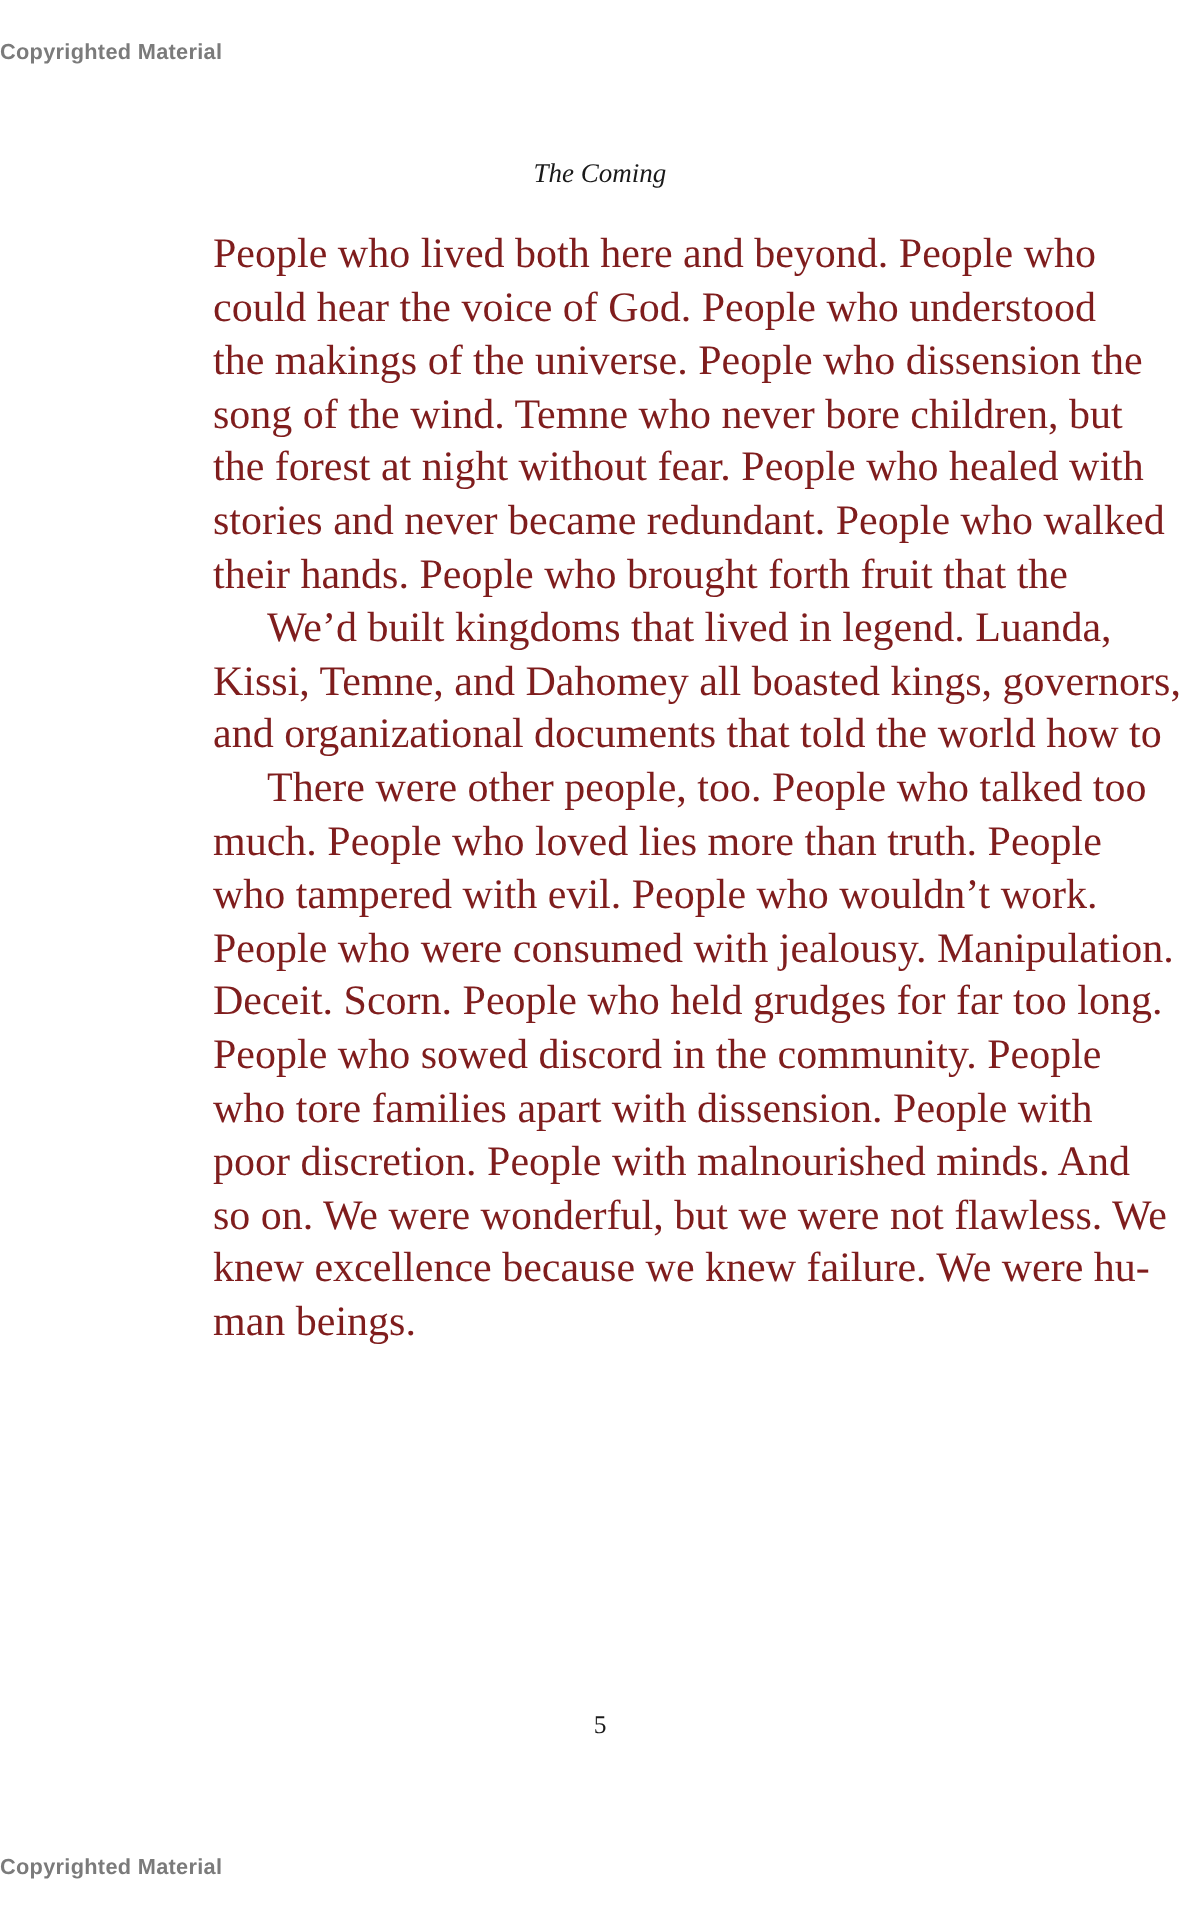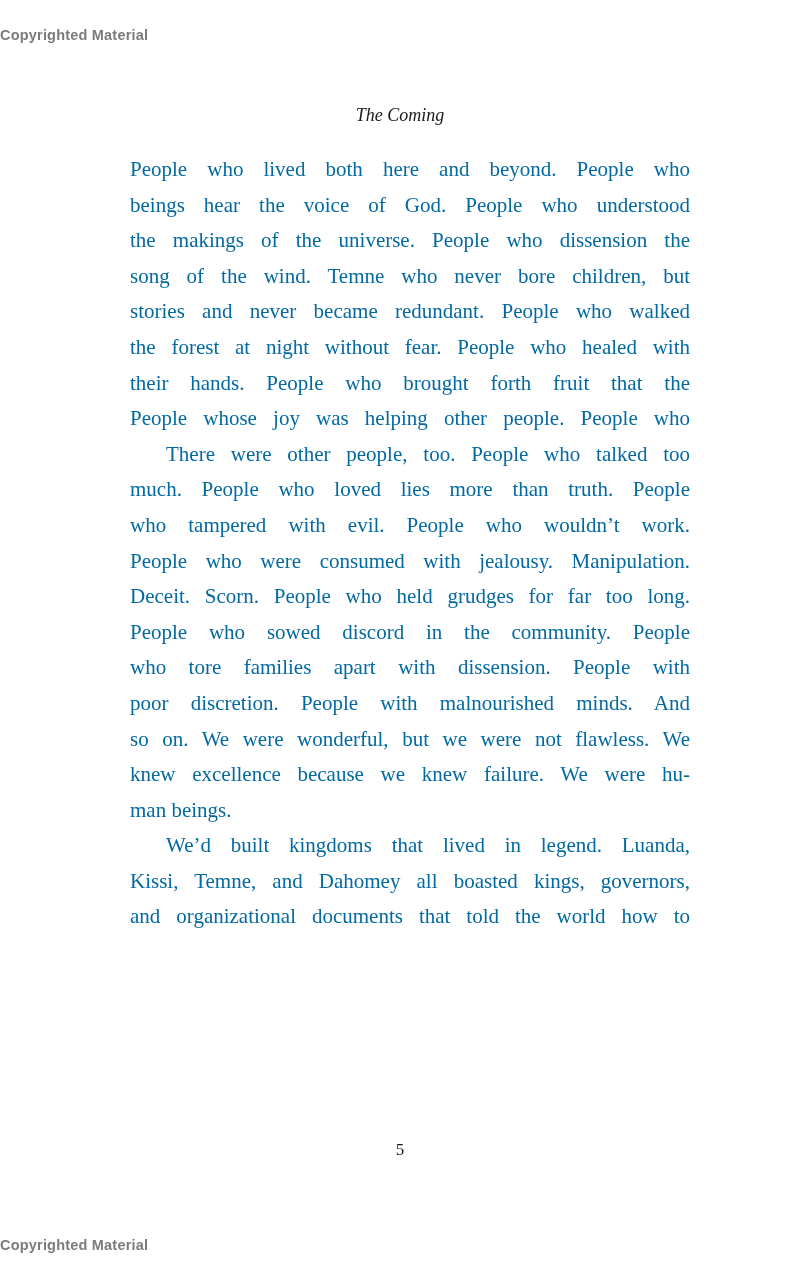--- a/index.html
+++ b/index.html
@@ -35,25 +35,25 @@
       text-align: center;
       font-family: "Liberation Serif", serif;
       font-style: italic;
       font-size: 18px;
       color: #1a1a1a;
       margin-top: 16px;
     }
     .body-text {
       position: absolute;
       top: 152px;
-      left: 130px;
+      left: 142px;
       width: 560px;
       font-family: "Liberation Serif", serif;
-      font-size: 21px;
-      color: #0369a1;
+      font-size: 28px;
+      color: #7f1d1d;
     }
     .line {
       height: 35.6px;
       line-height: 35.6px;
       white-space: nowrap;
       text-align: justify;
       text-align-last: justify;
       overflow: visible;
     }
     .line.last {
@@ -77,45 +77,44 @@
 <body>
 
 <div class="watermark top">Copyrighted Material</div>
 
 <div class="running-head">The Coming</div>
 
 <div class="body-text">
 
   <div>
     <div class="line">People who lived both here and beyond. People who</div>
-    <div class="line">beings hear the voice of God. People who understood</div>
+    <div class="line">could hear the voice of God. People who understood</div>
     <div class="line">the makings of the universe. People who dissension the</div>
     <div class="line">song of the wind. Temne who never bore children, but</div>
+    <div class="line">the forest at night without fear. People who healed with</div>
     <div class="line">stories and never became redundant. People who walked</div>
-    <div class="line">the forest at night without fear. People who healed with</div>
     <div class="line">their hands. People who brought forth fruit that the</div>
-    <div class="line">People whose joy was helping other people. People who</div>
+  </div>
+
+  <div>
+    <div class="line indent">We’d built kingdoms that lived in legend. Luanda,</div>
+    <div class="line">Kissi, Temne, and Dahomey all boasted kings, governors,</div>
+    <div class="line">and organizational documents that told the world how to</div>
   </div>
 
   <div>
     <div class="line indent">There were other people, too. People who talked too</div>
     <div class="line">much. People who loved lies more than truth. People</div>
     <div class="line">who tampered with evil. People who wouldn’t work.</div>
     <div class="line">People who were consumed with jealousy. Manipulation.</div>
     <div class="line">Deceit. Scorn. People who held grudges for far too long.</div>
     <div class="line">People who sowed discord in the community. People</div>
     <div class="line">who tore families apart with dissension. People with</div>
     <div class="line">poor discretion. People with malnourished minds. And</div>
     <div class="line">so on. We were wonderful, but we were not flawless. We</div>
     <div class="line">knew excellence because we knew failure. We were hu-</div>
     <div class="line last">man beings.</div>
   </div>
-
-  <div>
-    <div class="line indent">We’d built kingdoms that lived in legend. Luanda,</div>
-    <div class="line">Kissi, Temne, and Dahomey all boasted kings, governors,</div>
-    <div class="line">and organizational documents that told the world how to</div>
-  </div>
 </div>
 
 <div class="page-number">5</div>
 
 <div class="watermark bottom">Copyrighted Material</div>
 
 </body></html>

